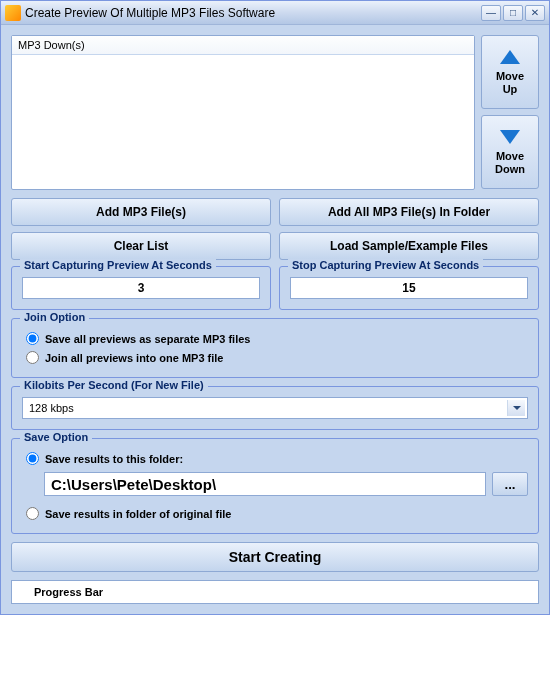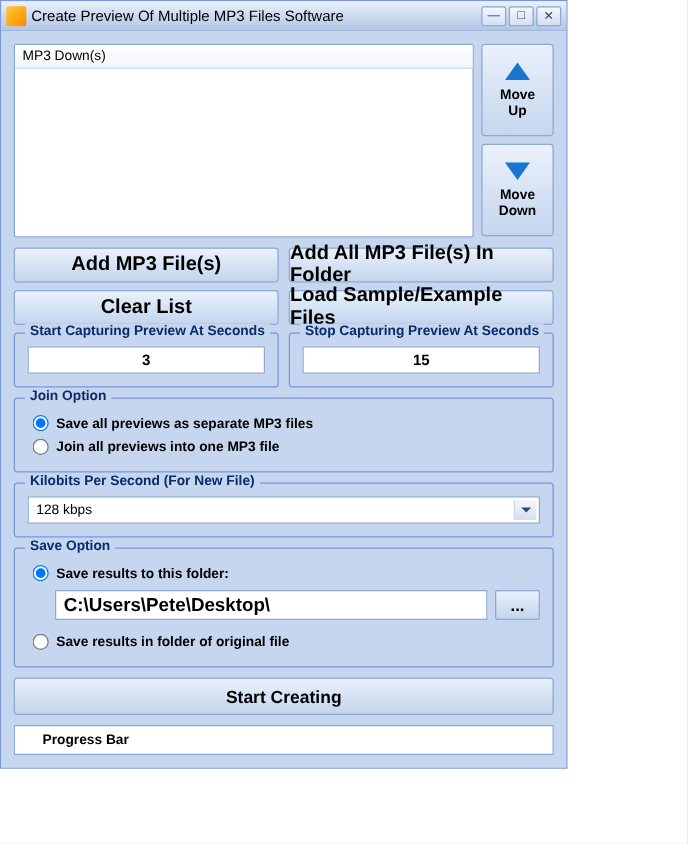--- a/index.html
+++ b/index.html
@@ -5,21 +5,21 @@
 * { box-sizing: border-box; margin: 0; padding: 0; }
 body {
   font-family: Tahoma, Arial, sans-serif;
   font-size: 11px;
   background: #fff;
   width: 550px;
   height: 675px;
   overflow: hidden;
 }
 .window {
-  width: 454px;
+  width: 550px;
   border: 1px solid #7a96df;
   background: linear-gradient(180deg, #dfe9f8 0%, #c5d6ee 100%);
 }
 .titlebar {
   height: 24px;
   background: linear-gradient(180deg, #eaf1fb 0%, #cddaef 50%, #b3c7e5 100%);
   border-bottom: 1px solid #9fb5d9;
   display: flex;
   align-items: center;
   padding: 0 4px;
@@ -79,21 +79,21 @@
 }
 .arrow.up { border-bottom: 14px solid #1a75d1; }
 .arrow.down { border-top: 14px solid #1a75d1; }
 .btnrow { display: flex; gap: 8px; margin-bottom: 6px; }
 .mainbtn {
   flex: 1;
   height: 28px;
   background: linear-gradient(180deg, #eaf1fb 0%, #c3d5ed 100%);
   border: 1px solid #8ea9d4;
   border-radius: 3px;
-  font-size: 16px;
+  font-size: 12px;
   font-weight: bold;
   cursor: pointer;
   display: flex; align-items: center; justify-content: center;
 }
 .fieldset {
   border: 1px solid #7a96df;
   border-radius: 3px;
   margin-bottom: 8px;
   padding: 10px 10px 10px 10px;
   position: relative;

